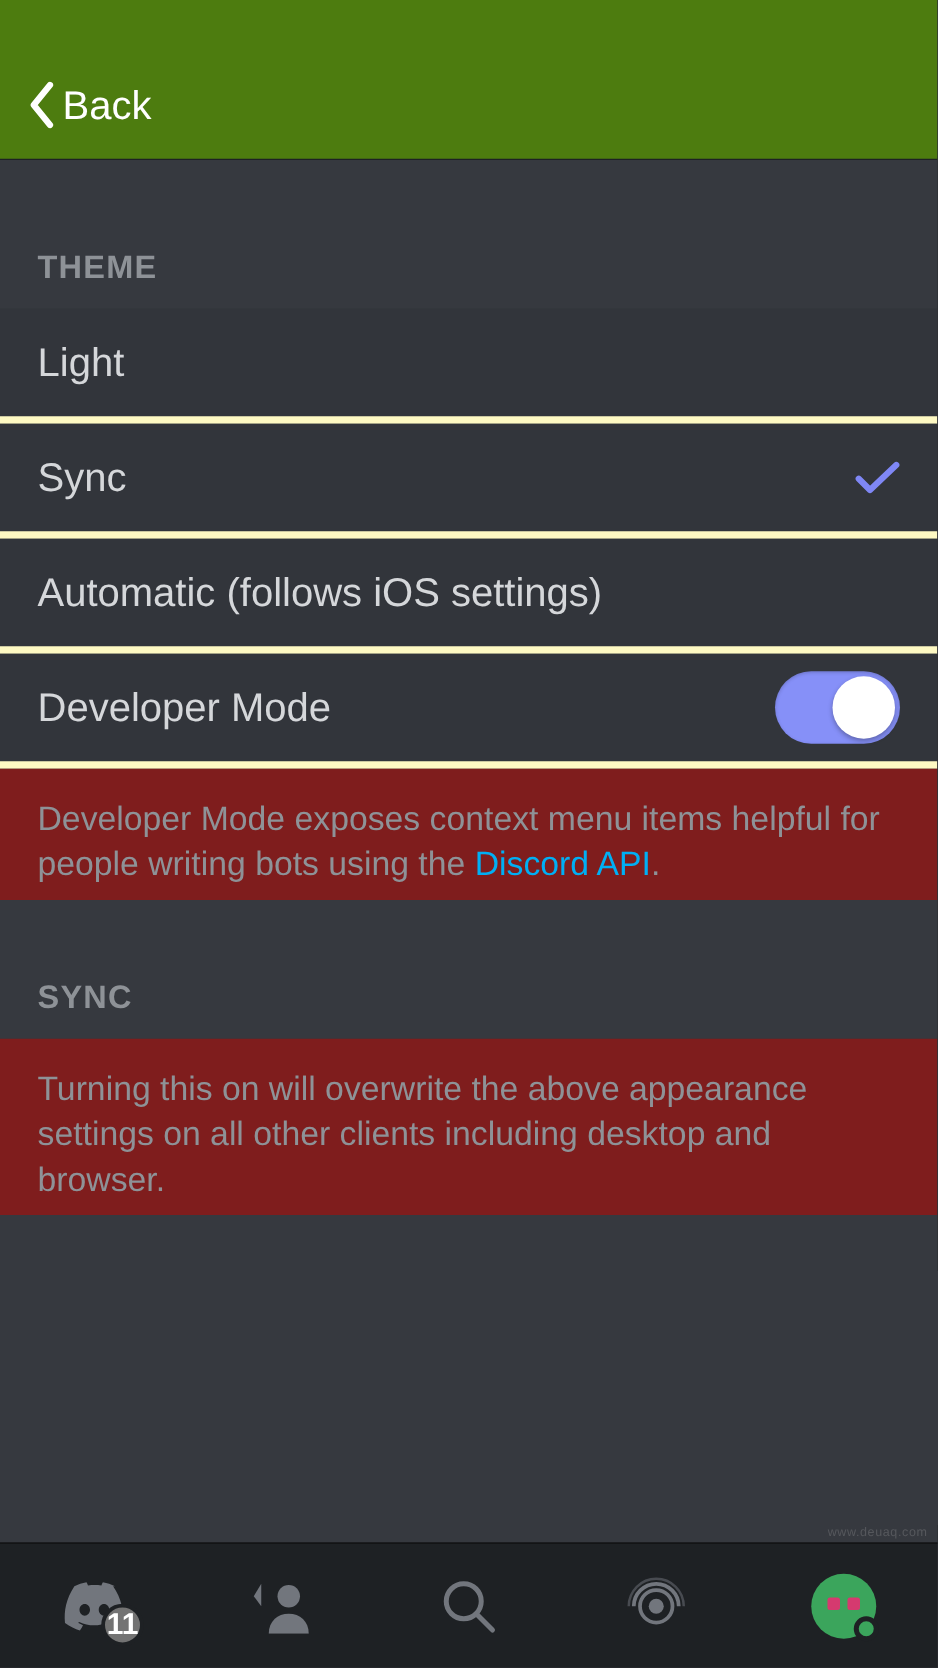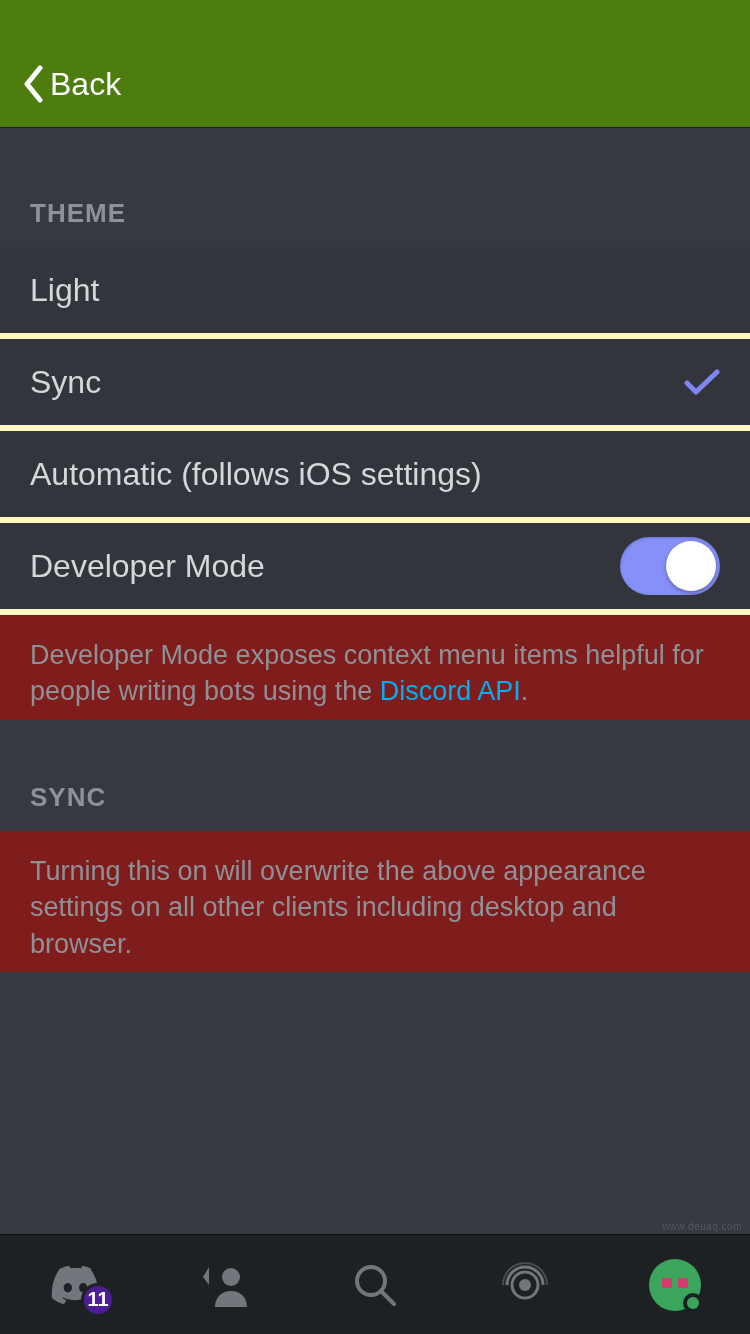--- a/index.html
+++ b/index.html
@@ -104,23 +104,23 @@
     border-top: 1px solid #111;
   }
   .tab-icon {
     width: 52px; height: 52px;
     display: flex; align-items: center; justify-content: center;
     position: relative;
   }
   .badge {
     position: absolute;
     bottom: -6px; right: -14px;
-    background: #4c1d95;
+    background: #737373;
     color: #fff;
-    font-size: 20px;
+    font-size: 24px;
     font-weight: 700;
     min-width: 34px; height: 34px;
     border-radius: 17px;
     display:flex; align-items:center; justify-content:center;
     border: 3px solid #1e2124;
   }
   .avatar {
     width: 52px; height: 52px;
     border-radius: 50%;
     background: #3ba55c;

